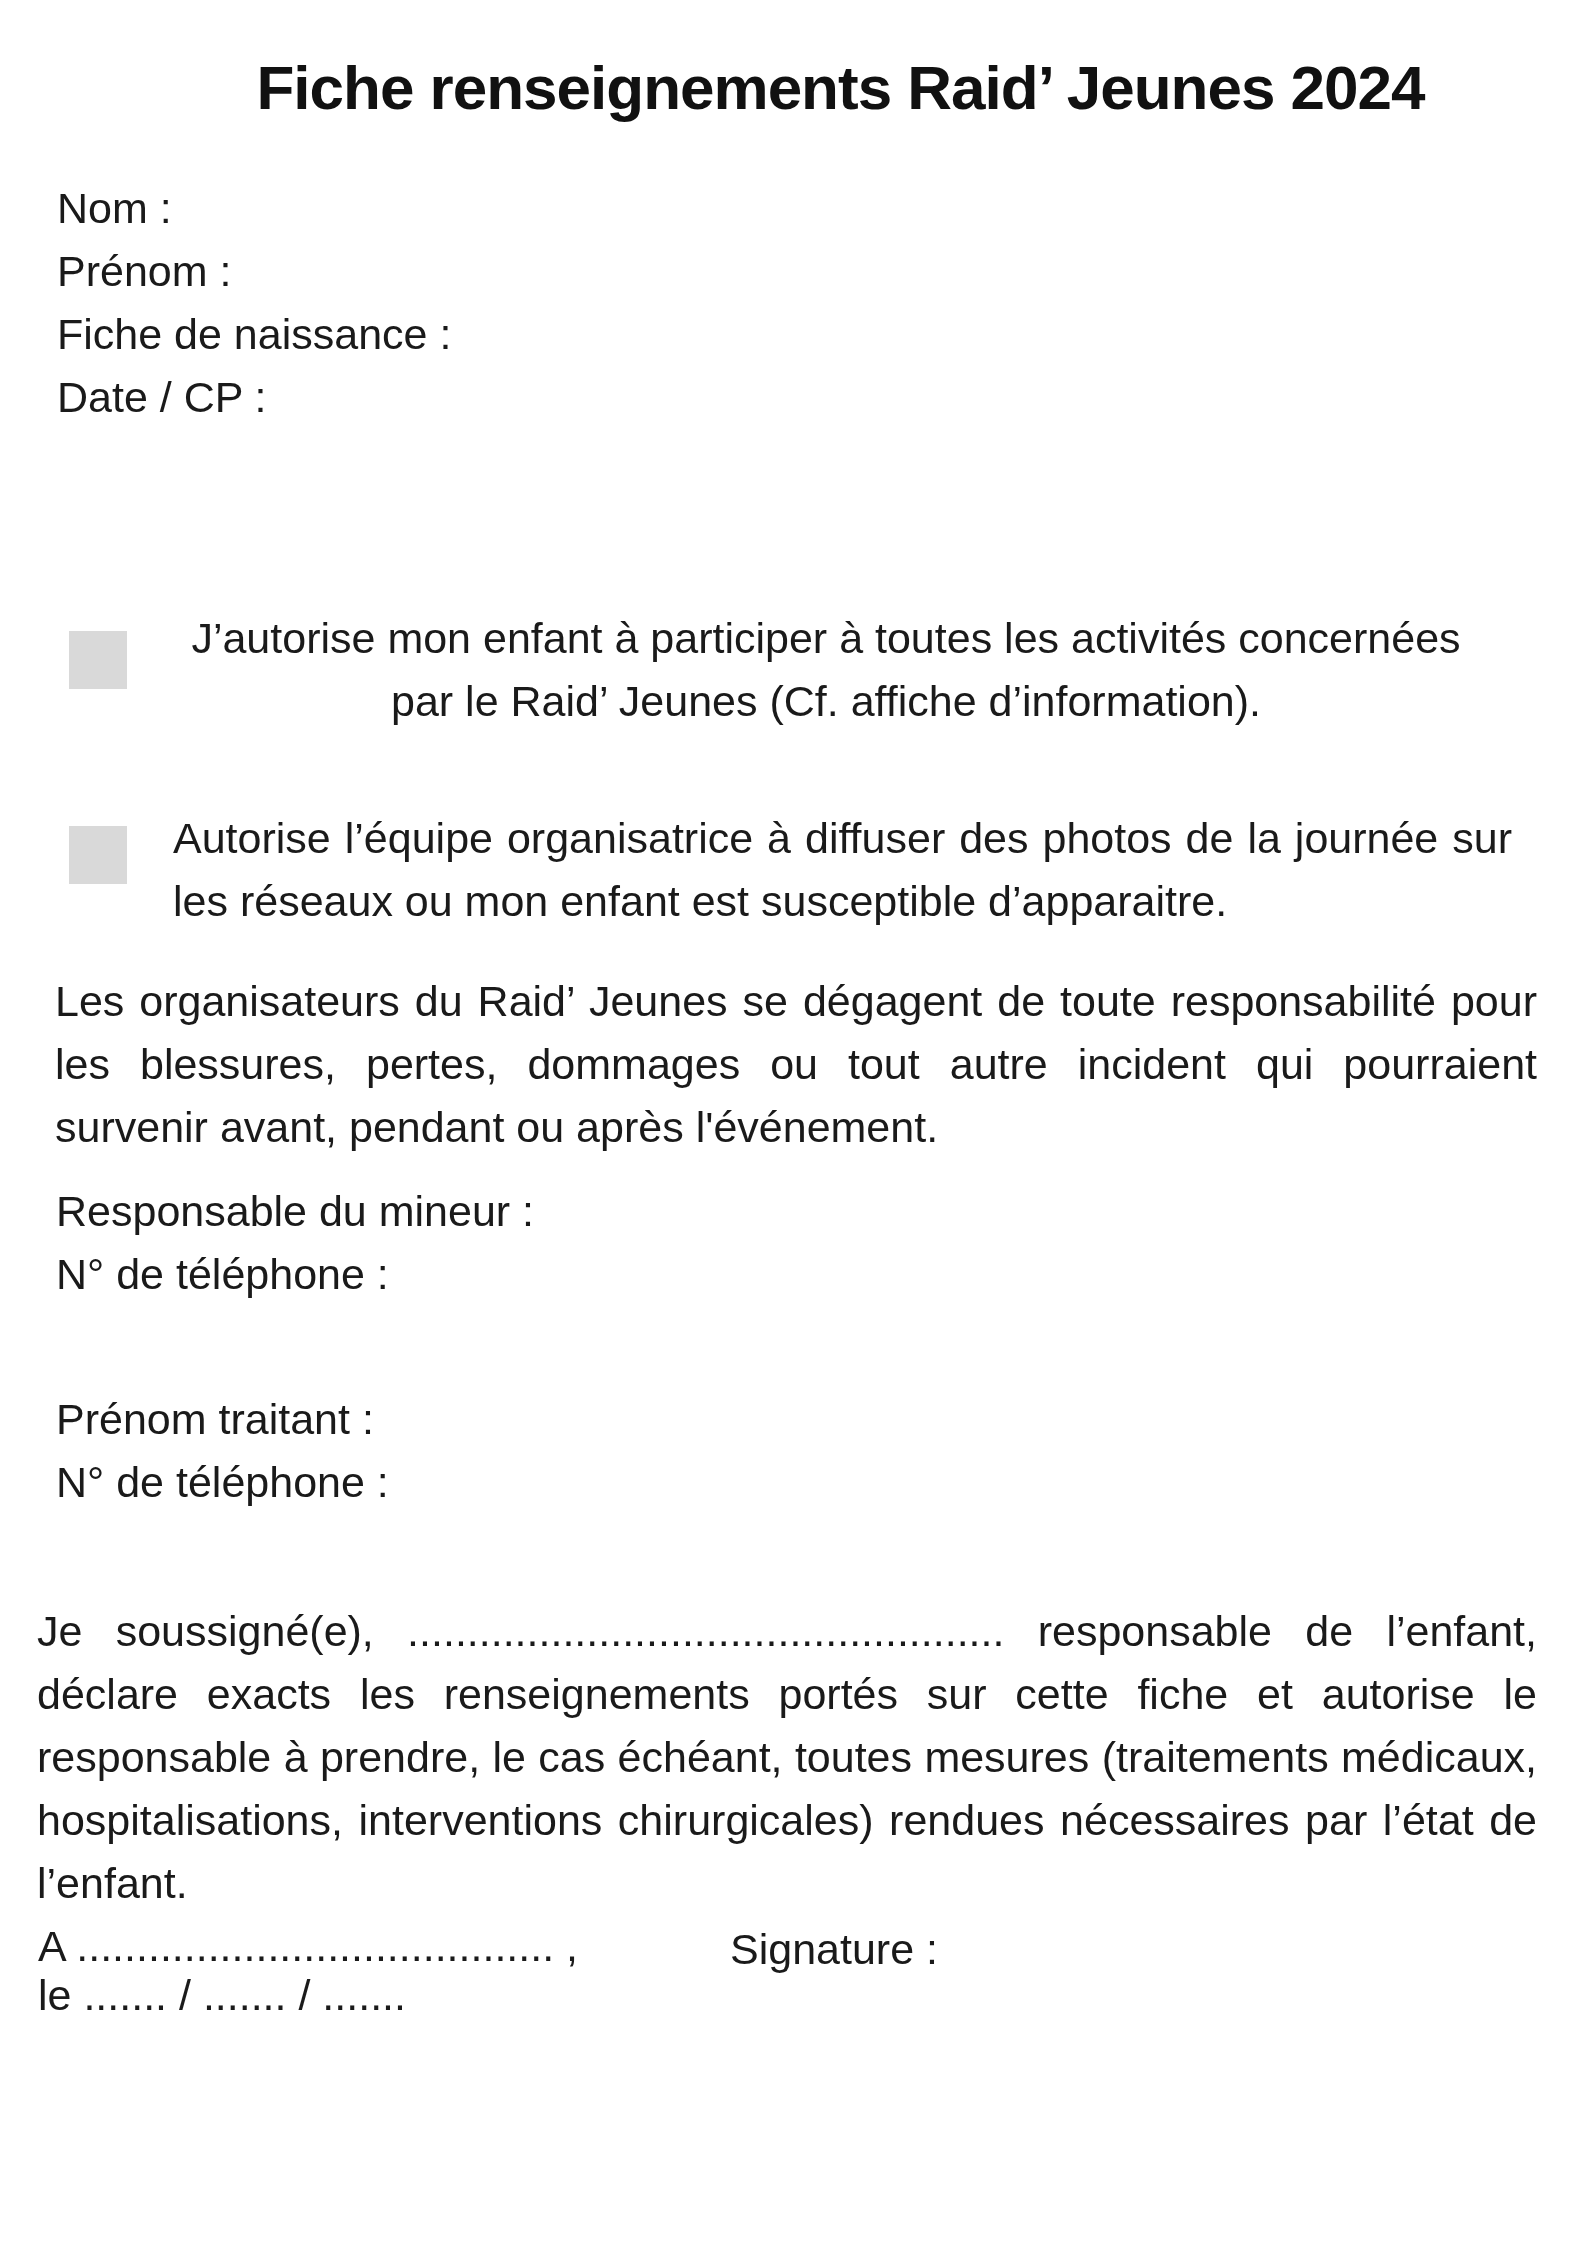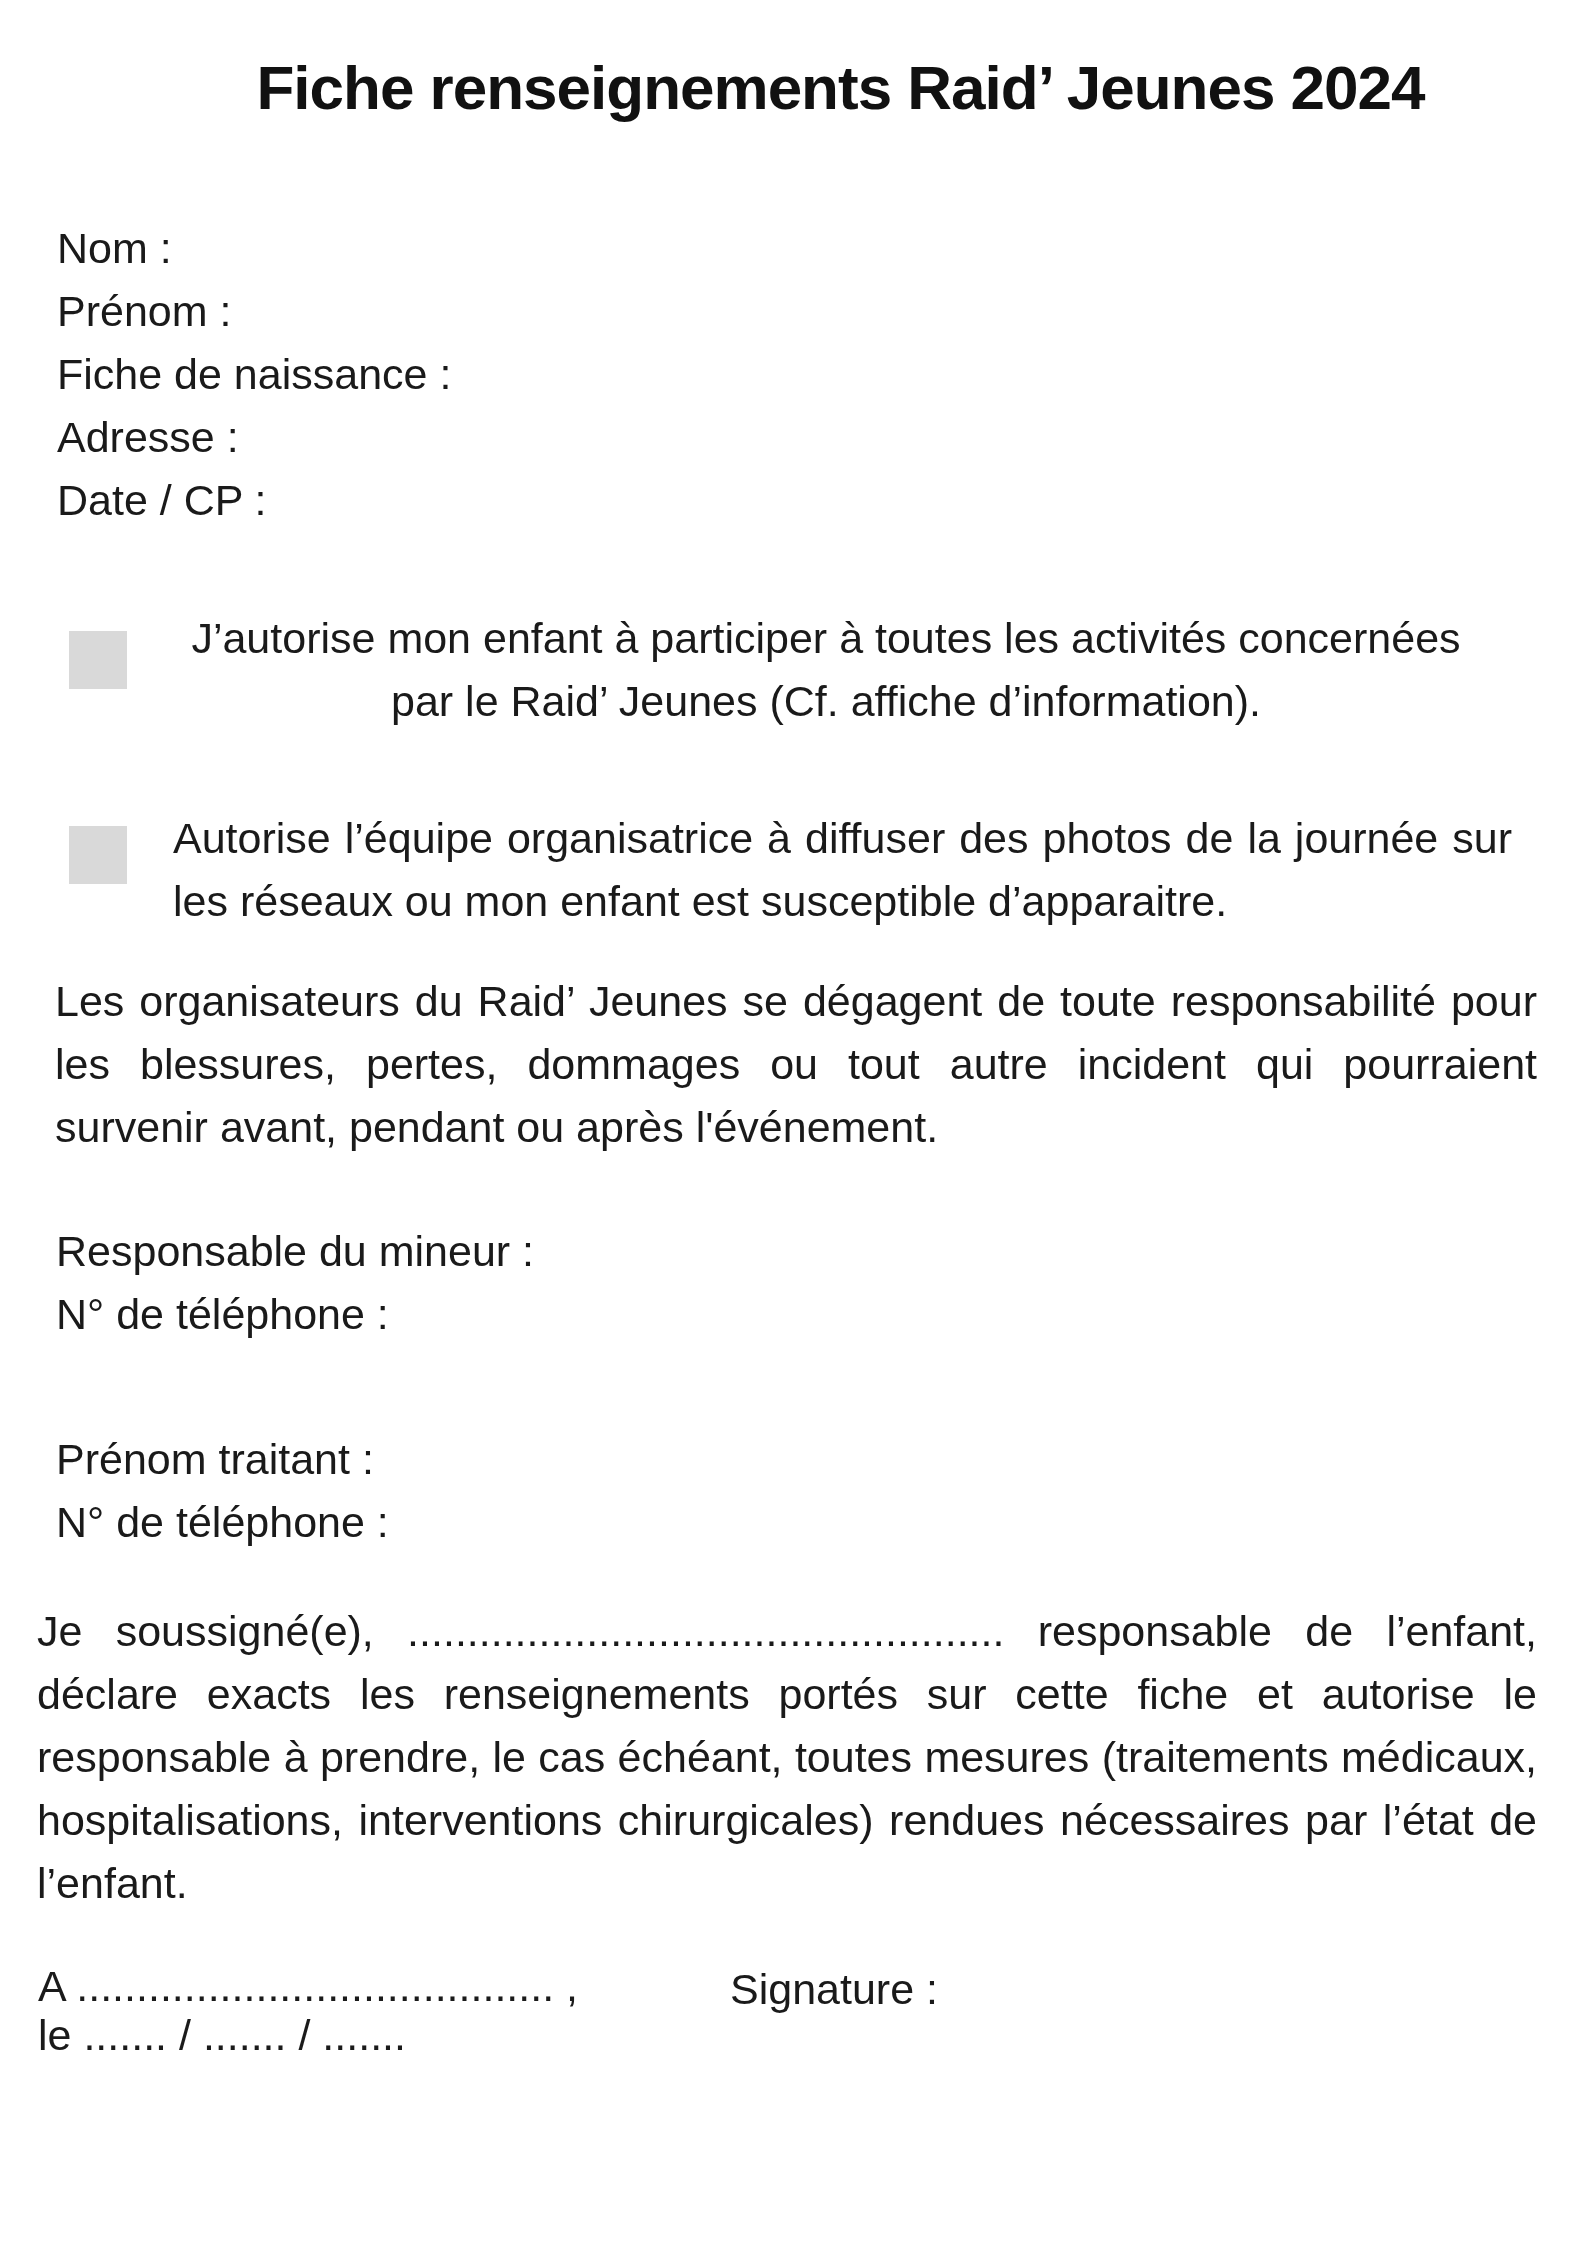--- a/index.html
+++ b/index.html
@@ -18,21 +18,21 @@
     left: 0;
     width: 1587px;
     margin: 0;
     text-align: center;
     font-size: 62px;
     font-weight: 700;
     color: #111111;
     letter-spacing: -1px;
     padding-left: 47px;
   }
-  .body-text { font-size: 43px; line-height: 63px; color: #1a1a1a; margin-top: 40px; }
+  .body-text { font-size: 43px; line-height: 63px; color: #1a1a1a; }
   .fields { left: 57px; top: 177px; }
   .cb-box {
     width: 58px; height: 58px;
     background: #d9d9d9;
   }
   .cb-box-1 { left: 69px; top: 631px; }
   .cb-box-2 { left: 69px; top: 826px; }
   .cb-text { margin: 0; }
   .cb-text-1 { left: 160px; top: 607px; width: 1332px; text-align: center; }
   .cb-text-2 { left: 173px; top: 807px; width: 1339px; text-align: justify; }
@@ -50,21 +50,20 @@
 <body>
 
 <div class="page">
 
   <h1 class="abs doc-title">Fiche renseignements Raid’ Jeunes 2024</h1>
 
   <div class="abs fields body-text">
     <div>Nom :</div>
     <div>Prénom :</div>
     <div>Fiche de naissance :</div>
-    <div>Adresse :</div>
     <div>Date / CP :</div>
   </div>
 
   <div class="abs cb-box cb-box-1"></div>
   <p class="abs body-text cb-text cb-text-1">J’autorise mon enfant à participer à toutes les activités concernées par le Raid’ Jeunes (Cf. affiche d’information).</p>
 
   <div class="abs cb-box cb-box-2"></div>
   <p class="abs body-text para para-1">Les organisateurs du Raid’ Jeunes se dégagent de toute responsabilité pour les blessures, pertes, dommages ou tout autre incident qui pourraient survenir avant, pendant ou après l'événement.</p>
 
   <p class="abs body-text cb-text cb-text-2">Autorise l’équipe organisatrice à diffuser des photos de la journée sur les réseaux ou mon enfant est susceptible d’apparaitre.</p>

